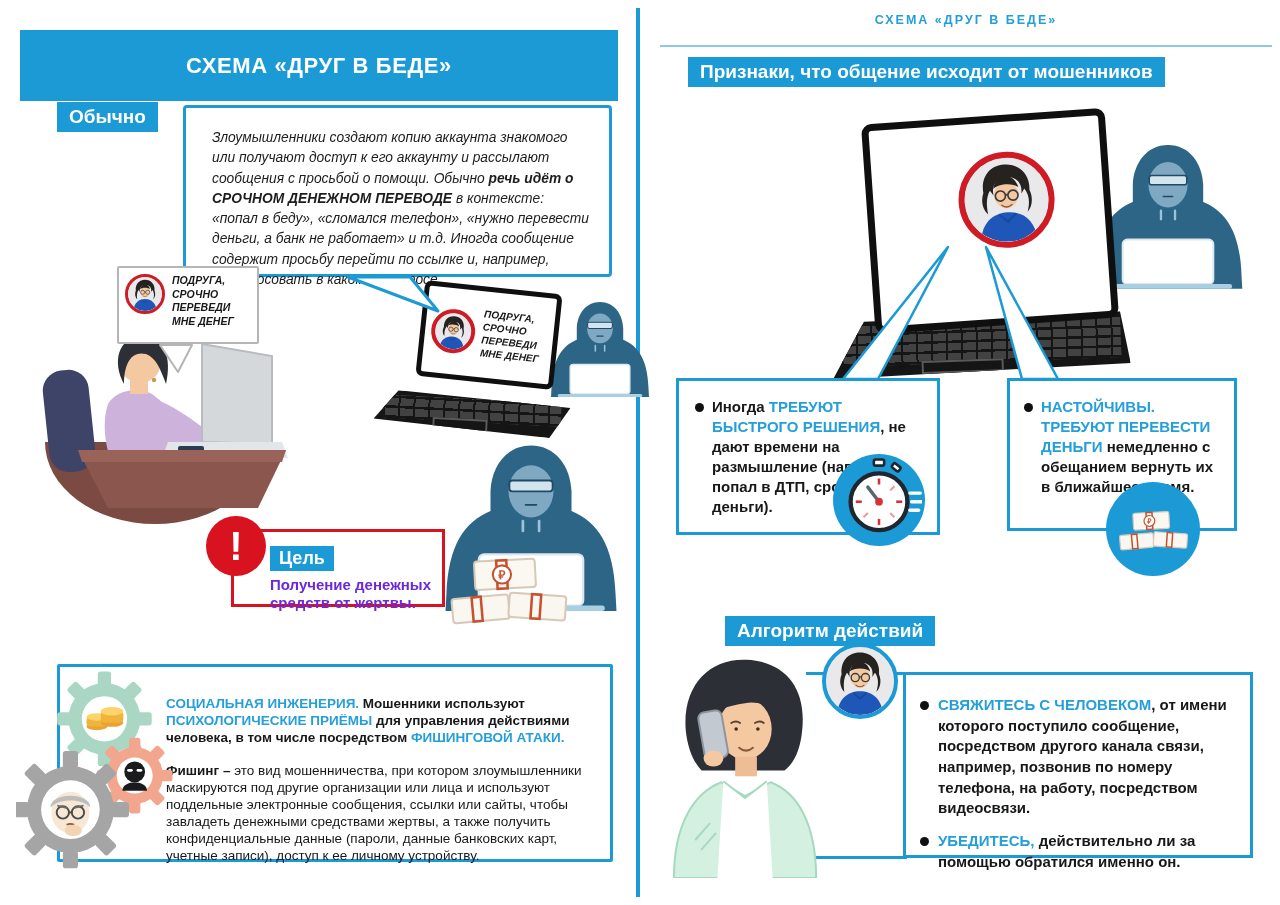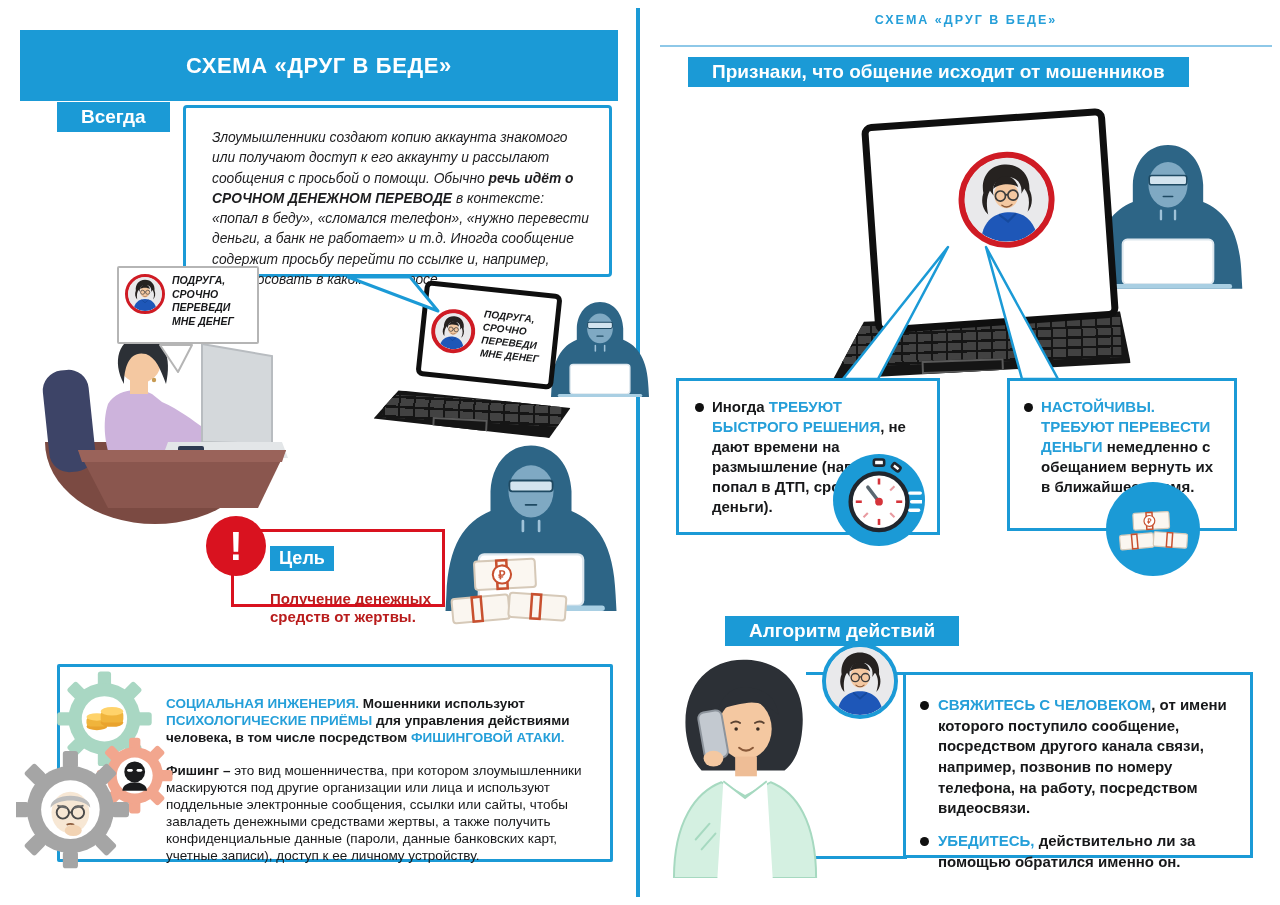--- a/index.html
+++ b/index.html
@@ -12,21 +12,21 @@
     --money-strap:#c8502f; --sweater:#1e57b8; --text-dark:#1c1c1e; --bubble-border:#b5b5b5;
   }
   html,body{margin:0;padding:0;background:#fff;}
   .canvas{position:relative;width:1280px;height:905px;background:#fff;overflow:hidden;
           font-family:"Liberation Sans", sans-serif;color:var(--text-dark);}
   .abs{position:absolute;}
   .divider{left:636px;top:8px;width:4px;height:889px;background:var(--accent);}
 
   
   .chip{display:inline-block;background:var(--accent);color:#fff;font-weight:700;
-        font-size:19px;padding:4px 24px;line-height:1.15;white-space:nowrap;}
+        font-size:19px;padding:4px 12px;line-height:1.15;white-space:nowrap;}
   .chip.small{font-size:18px;padding:2px 9px;}
 
   
   .l-header{left:20px;top:30px;width:598px;height:71px;background:var(--accent);
             display:flex;align-items:center;justify-content:center;}
   .l-header span{color:#fff;font-weight:700;font-size:22px;letter-spacing:.6px;}
   .legend-box{left:183px;top:105px;width:429px;height:172px;border:3px solid var(--accent);
               border-radius:4px;background:#fff;box-sizing:border-box;
               padding:20px 18px 0 26px;font-size:13.8px;line-height:1.47;color:#1d1d1f;z-index:2;}
   .seg-i{font-style:italic}
@@ -53,21 +53,21 @@
   .kb{background-color:#151515;z-index:3;}
   .kb .keys{position:absolute;inset:5px 9px 12px 9px;
       background:repeating-linear-gradient(90deg,#151515 0 2px,transparent 2px 15px),
                  repeating-linear-gradient(0deg,#151515 0 2.5px,#424242 2.5px 10px);}
   .kb .tp{position:absolute;left:30%;bottom:2px;width:26%;height:9px;background:#151515;border:2px solid #5a5a5a;}
 
   .alert-circle{left:206px;top:516px;width:60px;height:60px;border-radius:50%;background:var(--red);
       color:#fff;font-size:40px;font-weight:800;display:flex;align-items:center;justify-content:center;z-index:6;}
   .goal-box{left:231px;top:529px;width:214px;height:78px;border:3px solid var(--red);background:#fff;
       box-sizing:border-box;padding:14px 8px 0 36px;z-index:5;}
-  .goal-text{font-size:15px;font-weight:700;line-height:1.25;margin-top:19px;color:#b91c1c;}
+  .goal-text{font-size:15px;font-weight:700;line-height:1.25;margin-top:5px;color:#6d28d9;}
 
   .mech-box{left:57px;top:664px;width:556px;height:198px;border:3px solid var(--accent);border-radius:2px;
       background:#fff;box-sizing:border-box;z-index:1;}
   .mech-text{position:absolute;left:106px;top:12px;right:14px;font-size:13.5px;line-height:1.26;color:#17181a;}
   .mech-text p{margin:16px 0 7px 0;}
 
   
   .r-header{left:660px;top:13px;width:612px;text-align:center;color:var(--accent-text);
             font-weight:700;font-size:12.5px;letter-spacing:2px;}
   .r-rule{left:660px;top:45px;width:612px;height:2px;background:#8ec8e8;}
@@ -135,21 +135,21 @@
 </svg>
 
 <div class="canvas">
   <div class="abs divider"></div>
 
   <div class="abs l-header">
     <span>СХЕМА «ДРУГ В БЕДЕ»</span>
   </div>
 
   <div class="abs" style="left:57px;top:102px;z-index:2">
-    <span class="chip">Всегда</span>
+    <span class="chip">Обычно</span>
   </div>
 
   <div class="abs legend-box">
     <span><span class="seg-i">Злоумышленники создают копию аккаунта знакомого или получают доступ к его аккаунту и рассылают сообщения с просьбой о помощи. Обычно </span><span class="seg-bi">речь идёт о СРОЧНОМ ДЕНЕЖНОМ ПЕРЕВОДЕ</span><span class="seg-i"> в контексте: «попал в беду», «сломался телефон», «нужно перевести деньги, а банк не работает» и т.д. Иногда сообщение содержит просьбу перейти по ссылке и, например, проголосовать в каком-то опросе.</span></span>
   </div>
 
   <div class="abs bubble">
     <div class="avatar ring-red" style="width:40px;height:40px">
       <svg viewBox="0 0 100 100">
           <use href="#person"></use>

